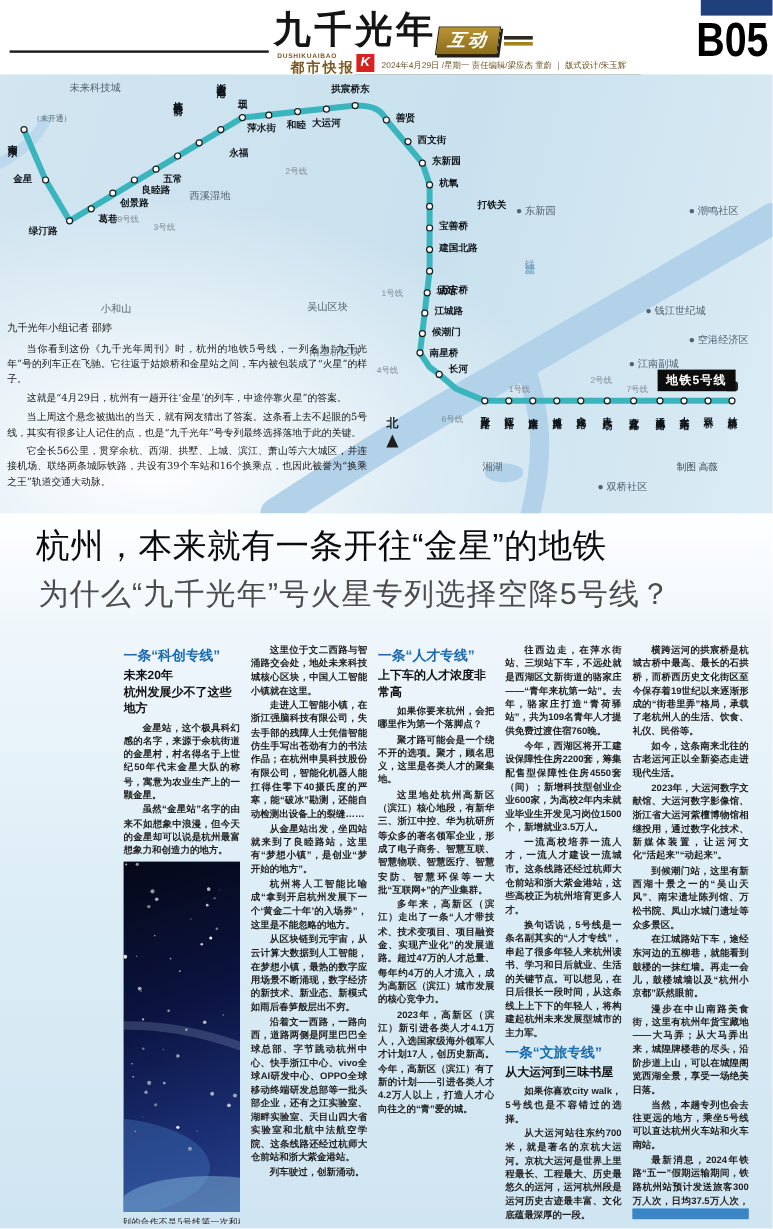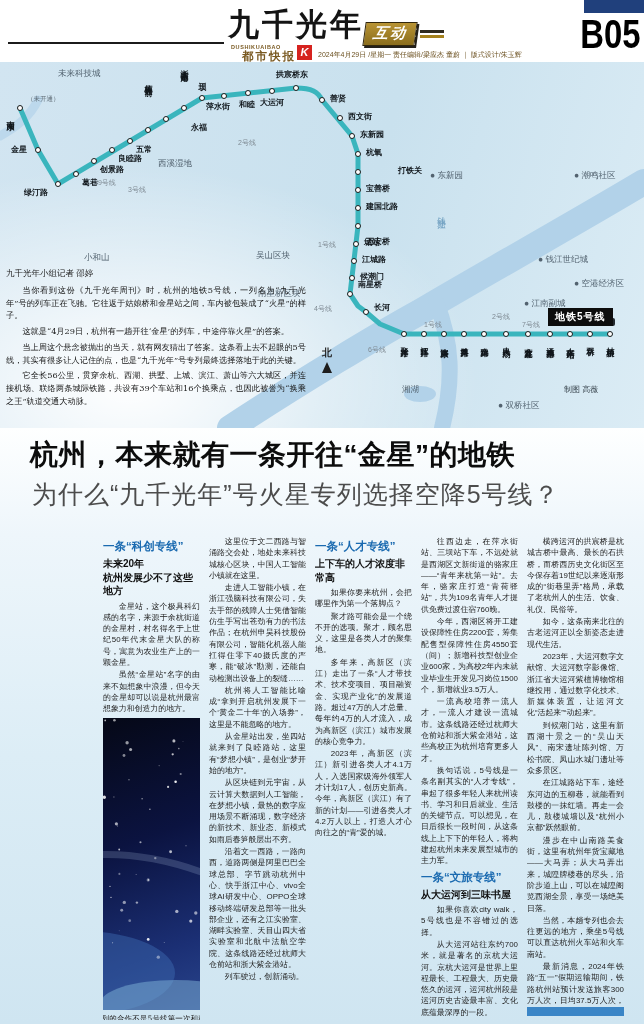--- a/index.html
+++ b/index.html
@@ -45,27 +45,27 @@
   .compass .tri{width:0;height:0;border-left:5px solid transparent;border-right:5px solid transparent;
                 border-bottom:11px solid #1d1d1d;margin:2px auto 0;}
   .byline{position:absolute;left:6px;top:206px;font-size:8.5px;color:#222;}
   .intro{position:absolute;left:6px;top:222px;width:300px;}
   .intro p{margin:0 0 3px;font-family:"DejaVu Serif",serif;font-size:8.2px;line-height:1.55;
            color:#181818;text-align:justify;text-indent:2em;}
 
   
   #article{position:absolute;top:428px;left:0;width:644px;height:596px;
            background:linear-gradient(180deg,#feffff 0%,#eef6fb 18%,#dcedf6 55%,#cfe5f1 100%);}
-  .headline{position:absolute;left:30px;top:8px;font-size:28px;font-weight:700;color:#0c0c0c;letter-spacing:.5px;white-space:nowrap;}
+  .headline{position:absolute;left:30px;top:8px;font-size:28px;font-weight:400;color:#0c0c0c;letter-spacing:.5px;white-space:nowrap;}
   .subhead{position:absolute;left:32px;top:50px;font-size:25px;color:#4c4c4c;letter-spacing:1px;white-space:nowrap;}
   #cols{position:absolute;left:25px;right:20px;top:108px;bottom:4px;display:flex;gap:9px;padding-left:78px;}
   .col{flex:1 1 0;overflow:hidden;}
   .sec-h{margin:3px 0 3px;font-size:11.5px;font-weight:900;color:#1a6ab0;}
   .lead{margin:0 0 3px;font-size:10px;font-weight:bold;color:#101010;line-height:1.35;white-space:pre-line;}
-  .body-p{margin:0 0 1px;font-size:7.9px;line-height:1.43;color:#232323;text-align:justify;text-indent:2em;}
+  .body-p{margin:0 0 1px;font-size:7.9px;line-height:1.43;color:#232323;text-align:justify;text-indent:2em;font-weight:bold;}
   #photo-figure{margin:4px 0 0 -78px;width:196px;}
   .photo{position:relative;width:196px;height:292px;overflow:hidden;
          background:linear-gradient(160deg,#04060e 0%,#0b1340 45%,#1b2f74 78%,#2a468e 100%);}
   figcaption{margin:3px 0 0;font-family:"DejaVu Serif",serif;font-size:7.5px;line-height:1.5;
              color:#222;text-align:justify;}
   .endbar{position:absolute;right:20px;bottom:8px;width:97px;height:9px;background:#3a85c6;}
 </style>
 </head>
 <body>
 
@@ -150,21 +150,21 @@
         <div class="sta-label" style="left: 366px; top: 141px;">建国北路</div>
         <div class="sta-dot" style="left: 355px; top: 161px;"></div>
         <div class="sta-label" style="left: 366px; top: 176px;">万安桥</div>
         <div class="sta-dot" style="left: 353px; top: 179px;"></div>
         <div class="sta-label" style="left: 364px; top: 177px;">城站</div>
         <div class="sta-dot" style="left: 351px; top: 196px;"></div>
         <div class="sta-label" style="left: 362px; top: 194px;">江城路</div>
         <div class="sta-dot" style="left: 349px; top: 213px;"></div>
         <div class="sta-label" style="left: 360px; top: 211px;">候潮门</div>
         <div class="sta-dot" style="left: 347px; top: 229px;"></div>
-        <div class="sta-label" style="left: 358px; top: 219px;">南星桥</div>
+        <div class="sta-label" style="left: 358px; top: 229px;">南星桥</div>
         <div class="sta-dot" style="left: 363px; top: 247px;"></div>
         <div class="sta-label" style="left: 374px; top: 242px;">长河</div>
         <div class="sta-dot" style="left: 401px; top: 269px;"></div>
         <div class="sta-label v" style="left: 399px; top: 279px;">聚才路</div>
         <div class="sta-dot" style="left: 421px; top: 269px;"></div>
         <div class="sta-label v" style="left: 419px; top: 279px;">江晖路</div>
         <div class="sta-dot" style="left: 441px; top: 269px;"></div>
         <div class="sta-label v" style="left: 439px; top: 279px;">滨康路</div>
         <div class="sta-dot" style="left: 461px; top: 269px;"></div>
         <div class="sta-label v" style="left: 459px; top: 279px;">博奥路</div>
@@ -324,31 +324,32 @@
                 <circle cx="99.3" cy="184.4" r="1.68" fill="#fff" opacity="0.54"></circle>
                 <circle cx="143.1" cy="68.9" r="1.09" fill="#fff" opacity="0.78"></circle>
               </svg>
     </div>
     <figcaption>与“九千光年”号火星专列的合作不是5号线第一次和科幻的碰撞。当年开通时，创景路站就曾做过富有科幻感的“太空舱”。</figcaption>
   </figure>
         </div>
         <div class="col">
           <p class="body-p">这里位于文二西路与智涌路交会处，地处未来科技城核心区块，中国人工智能小镇就在这里。</p>
           <p class="body-p">走进人工智能小镇，在浙江强脑科技有限公司，失去手部的残障人士凭借智能仿生手写出苍劲有力的书法作品；在杭州申昊科技股份有限公司，智能化机器人能扛得住零下40摄氏度的严寒，能“破冰”勘测，还能自动检测出设备上的裂缝……</p>
+          <p class="body-p">从金星站出发，坐四站就来到了良睦路站，这里有“梦想小镇”，是创业“梦开始的地方”。</p>
           <p class="body-p">杭州将人工智能比喻成“拿到开启杭州发展下一个‘黄金二十年’的入场券”，这里是不能忽略的地方。</p>
-          <p class="body-p">从金星站出发，坐四站就来到了良睦路站，这里有“梦想小镇”，是创业“梦开始的地方”。</p>
           <p class="body-p">从区块链到元宇宙，从云计算大数据到人工智能，在梦想小镇，最热的数字应用场景不断涌现，数字经济的新技术、新业态、新模式如雨后春笋般层出不穷。</p>
           <p class="body-p">沿着文一西路，一路向西，道路两侧是阿里巴巴全球总部、字节跳动杭州中心、快手浙江中心、vivo全球AI研发中心、OPPO全球移动终端研发总部等一批头部企业，还有之江实验室、湖畔实验室、天目山四大省实验室和北航中法航空学院、这条线路还经过杭师大仓前站和浙大紫金港站。</p>
           <p class="body-p">列车驶过，创新涌动。</p>
         </div>
         <div class="col">
           <h3 class="sec-h">一条“人才专线”</h3>
           <p class="lead">上下车的人才浓度非常高</p>
           <p class="body-p">如果你要来杭州，会把哪里作为第一个落脚点？</p>
           <p class="body-p">聚才路可能会是一个绕不开的选项。聚才，顾名思义，这里是各类人才的聚集地。</p>
+          <p class="body-p">这里地处杭州高新区（滨江）核心地段，有新华三、浙江中控、华为杭研所等众多的著名领军企业，形成了电子商务、智慧互联、智慧物联、智慧医疗、智慧安防、智慧环保等一大批“互联网+”的产业集群。</p>
           <p class="body-p">多年来，高新区（滨江）走出了一条“人才带技术、技术变项目、项目融资金、实现产业化”的发展道路。超过47万的人才总量、每年约4万的人才流入，成为高新区（滨江）城市发展的核心竞争力。</p>
           <p class="body-p">2023年，高新区（滨江）新引进各类人才4.1万人，入选国家级海外领军人才计划17人，创历史新高。今年，高新区（滨江）有了新的计划——引进各类人才4.2万人以上，打造人才心向往之的“青”爱的城。</p>
         </div>
         <div class="col">
           <p class="body-p">往西边走，在萍水街站、三坝站下车，不远处就是西湖区文新街道的骆家庄——“青年来杭第一站”。去年，骆家庄打造“青荷驿站”，共为109名青年人才提供免费过渡住宿760晚。</p>
           <p class="body-p">今年，西湖区将开工建设保障性住房2200套，筹集配售型保障性住房4550套（间）；新增科技型创业企业600家，为高校2年内未就业毕业生开发见习岗位1500个，新增就业3.5万人。</p>
           <p class="body-p">一流高校培养一流人才，一流人才建设一流城市。这条线路还经过杭师大仓前站和浙大紫金港站，这些高校正为杭州培育更多人才。</p>
           <p class="body-p">换句话说，5号线是一条名副其实的“人才专线”，串起了很多年轻人来杭州读书、学习和日后就业、生活的关键节点。可以想见，在日后很长一段时间，从这条线上上下下的年轻人，将构建起杭州未来发展型城市的主力军。</p>
           <h3 class="sec-h">一条“文旅专线”</h3>
           <p class="lead">从大运河到三味书屋</p>

